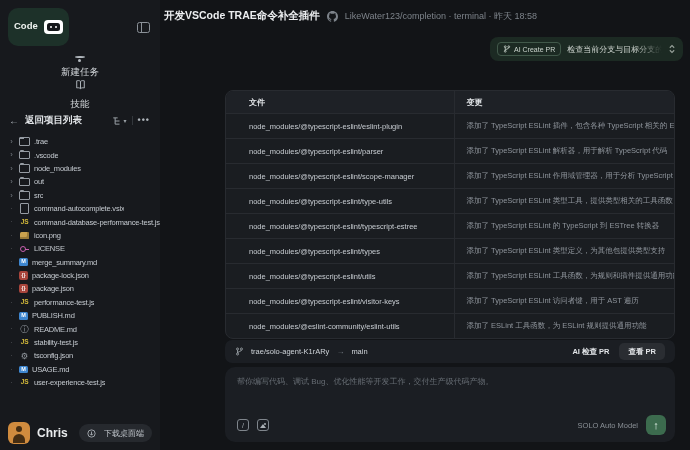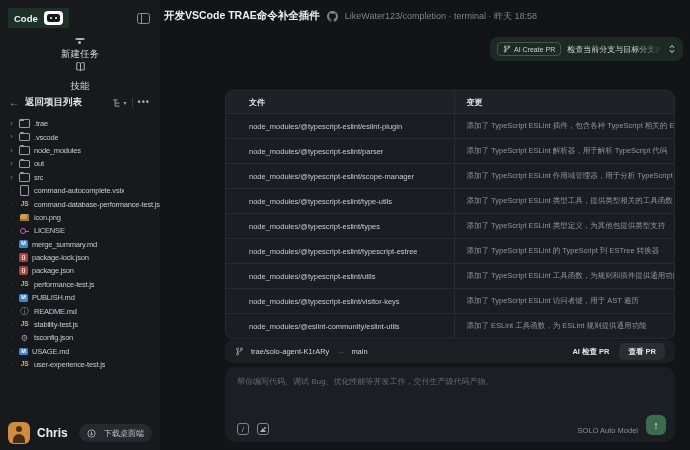--- a/index.html
+++ b/index.html
@@ -3,21 +3,21 @@
 <meta charset="utf-8">
 <style>
   * { margin:0; padding:0; box-sizing:border-box; }
   html,body { width:690px; height:450px; overflow:hidden; }
   body { font-family:"Liberation Sans","DejaVu Sans",sans-serif; background:#121417; color:#d5dade; }
   .app { position:relative; display:flex; width:690px; height:450px; }
 
   
   .sidebar { position:relative; width:160px; min-width:160px; height:100%; background:#17191d; }
   .logo-row { display:flex; align-items:center; justify-content:space-between; padding:8px 10px 4px 8px; }
-  .logo-pill { display:flex; align-items:center; gap:6px; background:#1d3129; border-radius:0; padding:3px 6px; }
+  .logo-pill { display:flex; gap:6px; background:#1d3129; border-radius:10px; padding:12px 6px; }
   .logo-text { font-size:9.5px; font-weight:700; color:#eef2ef; }
   .robot-icon { width:19px; height:14px; background:#ffffff; border-radius:4px; display:flex; align-items:center; justify-content:center; }
   .robot-face { width:13px; height:8px; background:#15171a; border-radius:2.5px; display:flex; align-items:center; justify-content:center; gap:3px; }
   .robot-face i { width:2px; height:2px; background:#fff; border-radius:50%; }
   .panel-icon { width:13px; height:11px; border:1.2px solid #8b9198; border-radius:2.5px;
     background:linear-gradient(90deg, transparent 3px, #8b9198 3px, #8b9198 4.2px, transparent 4.2px); cursor:pointer; }
 
   .nav { padding:6px 8px 0; }
   .nav-item { display:flex; align-items:center; gap:8px; height:23px; padding:0 4px; font-size:9.5px; color:#d4d8dc; border-radius:5px; cursor:pointer;flex-direction:column; }
   .nicon.target { width:10px; height:10px; border:1.2px solid #b2b8be; border-radius:50%; position:relative; }
@@ -93,21 +93,21 @@
   .br-name { color:#ced3d8; } .br-arrow { color:#6f757c; font-size:8px; }
   .br-actions { margin-left:auto; display:flex; align-items:center; gap:10px; }
   .ai-check { color:#e2e5e8; font-weight:600; cursor:pointer; white-space:nowrap; }
   .view-pr { background:#2a2d32; color:#e2e5e8; border:none; border-radius:5px; padding:3.5px 9px; font-size:7.5px; font-weight:600;
     font-family:Liberation Sans, sans-serif; cursor:pointer; white-space:nowrap; }
 
   .composer { position:absolute; left:65px; top:367px; width:450px; height:75px; background:#1b1e23; border-radius:10px; padding:9px 12px 6px; }
   .prompt { width:100%; height:36px; background:transparent; border:none; outline:none; resize:none;
     font-family:inherit; font-size:8px; color:#d5dade; }
   .prompt::placeholder { color:#666c73; }
-  .composer-bar { position:absolute; left:12px; right:9px; bottom:7px; display:flex; align-items:flex-end; gap:8px; }
+  .composer-bar { position:absolute; left:12px; right:9px; bottom:7px; display:flex; align-items:center; gap:8px; }
   .cicon { width:12px; height:12px; border:1px solid #7f858c; border-radius:3px; display:inline-flex; align-items:center; justify-content:center;
     font-size:7px; color:#aab0b6; cursor:pointer; }
   .cicon.imgic { position:relative; overflow:hidden; }
   .cicon.imgic::before { content:''; position:absolute; left:2px; bottom:2px; border-left:3px solid transparent; border-right:3px solid transparent; border-bottom:4px solid #aab0b6; }
   .cicon.imgic::after { content:''; position:absolute; right:2.5px; top:2.5px; width:2px; height:2px; border-radius:50%; background:#aab0b6; }
   .model { margin-left:auto; font-size:7.5px; color:#8a9096; cursor:pointer; white-space:nowrap; }
   .send { width:20px; height:20px; background:#3c6b4e; border:none; border-radius:6px; display:inline-flex; align-items:center; justify-content:center; cursor:pointer; }
   .send-arrow { color:#d9eadf; font-size:11px; font-weight:700; line-height:1; }
 
   svg { display:block; }
@@ -322,26 +322,26 @@
           </div>
           <div class="trow">
             <span class="cell path tc1">node_modules/@typescript-eslint/scope-manager</span>
             <span class="cell change tc2">添加了 TypeScript ESLint 作用域管理器，用于分析 TypeScript 代码的作用域</span>
           </div>
           <div class="trow">
             <span class="cell path tc1">node_modules/@typescript-eslint/type-utils</span>
             <span class="cell change tc2">添加了 TypeScript ESLint 类型工具，提供类型相关的工具函数</span>
           </div>
           <div class="trow">
+            <span class="cell path tc1">node_modules/@typescript-eslint/typescript-estree</span>
+            <span class="cell change tc2">添加了 TypeScript ESLint 的 TypeScript 到 ESTree 转换器</span>
+          </div>
+          <div class="trow">
             <span class="cell path tc1">node_modules/@typescript-eslint/types</span>
             <span class="cell change tc2">添加了 TypeScript ESLint 类型定义，为其他包提供类型支持</span>
-          </div>
-          <div class="trow">
-            <span class="cell path tc1">node_modules/@typescript-eslint/typescript-estree</span>
-            <span class="cell change tc2">添加了 TypeScript ESLint 的 TypeScript 到 ESTree 转换器</span>
           </div>
           <div class="trow">
             <span class="cell path tc1">node_modules/@typescript-eslint/utils</span>
             <span class="cell change tc2">添加了 TypeScript ESLint 工具函数，为规则和插件提供通用功能</span>
           </div>
           <div class="trow">
             <span class="cell path tc1">node_modules/@typescript-eslint/visitor-keys</span>
             <span class="cell change tc2">添加了 TypeScript ESLint 访问者键，用于 AST 遍历</span>
           </div>
           <div class="trow">

